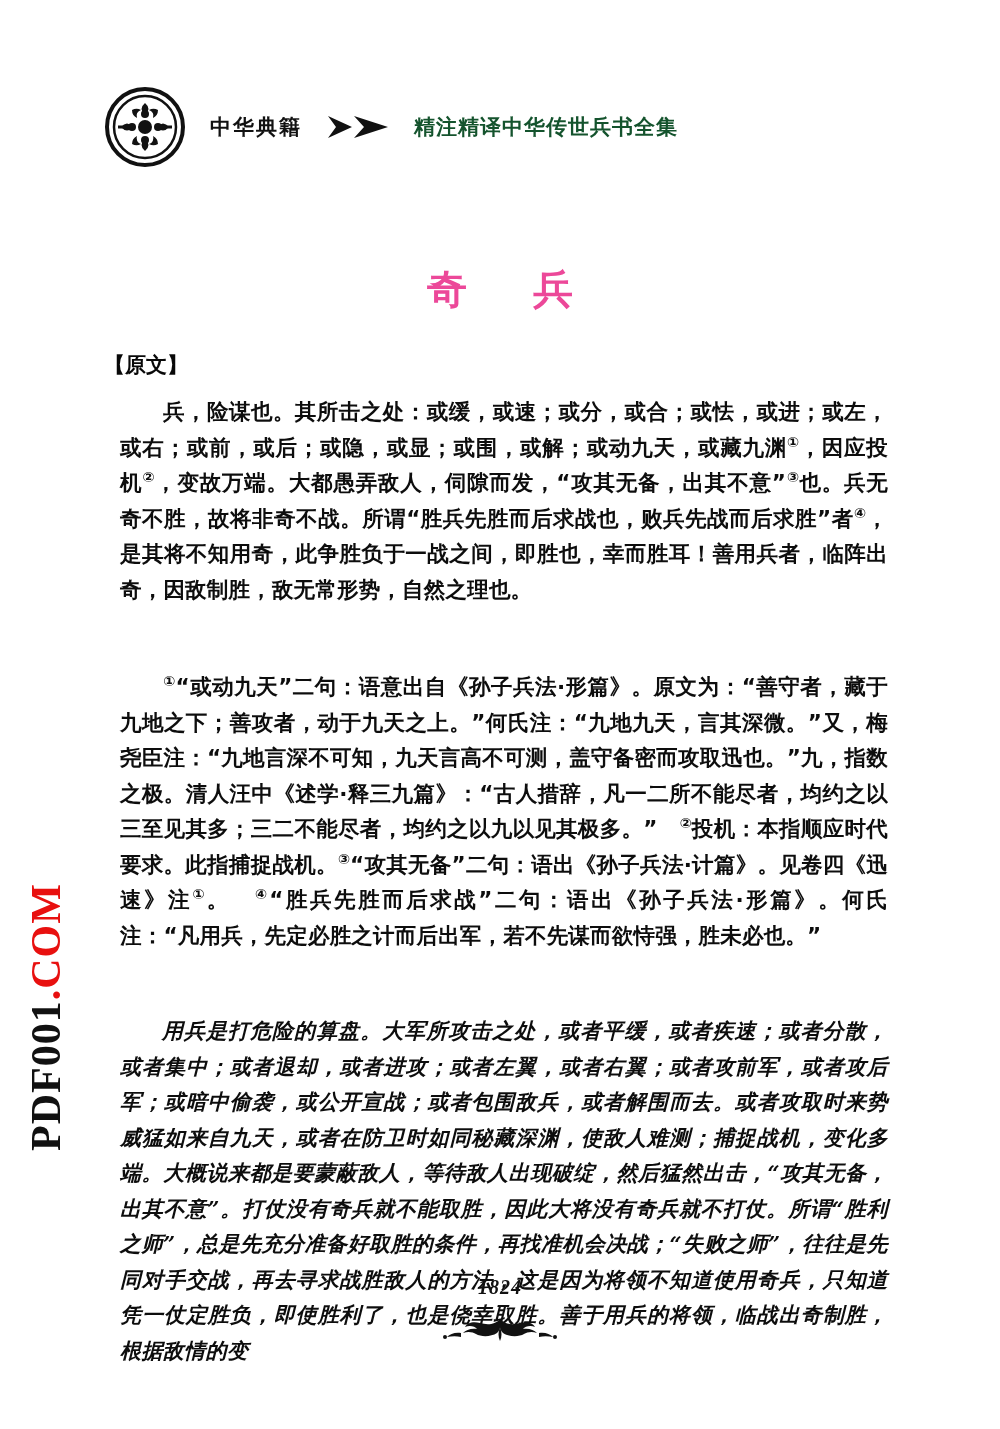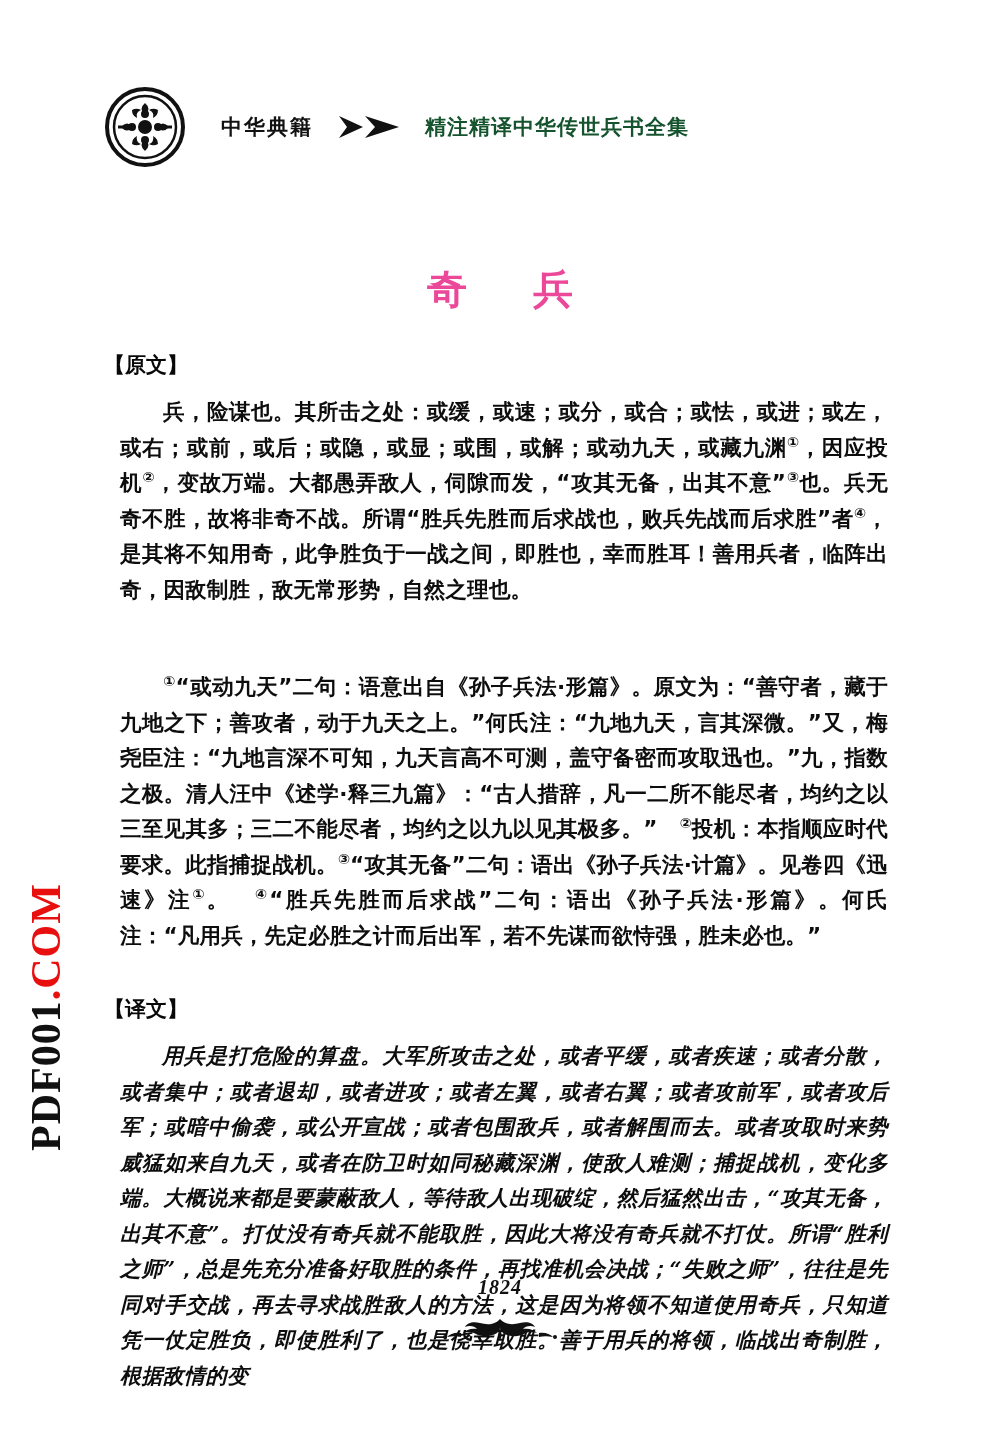--- a/index.html
+++ b/index.html
@@ -56,21 +56,21 @@
     flex: 0 0 auto;
     position: relative;
   }
   .seal svg { display: block; }
   .runhead-label {
     font-family: "DejaVu Sans", sans-serif;
     font-weight: bold;
     font-size: 21px;
     letter-spacing: 2px;
     color: #111;
-    margin-left: 35px;
+    margin-left: 24px;
     white-space: nowrap;
   }
   .arrows {
     margin-left: 24px;
     margin-right: 24px;
     display: flex;
     align-items: center;
     line-height: 0;
   }
   .runhead-title {
@@ -227,21 +227,20 @@
 
     <div class="sec-head tight">【原文】</div>
     <p class="para p-song">兵，险谋也。其所击之处：或缓，或速；或分，或合；或怯，或进；或左，或右；或前，或后；或隐，或显；或围，或解；或动九天，或藏九渊<sup class="fn">①</sup>，因应投机<sup class="fn">②</sup>，变故万端。大都愚弄敌人，伺隙而发，“攻其无备，出其不意”<sup class="fn">③</sup>也。兵无奇不胜，故将非奇不战。所谓“胜兵先胜而后求战也，败兵先战而后求胜”者<sup class="fn">④</sup>，是其将不知用奇，此争胜负于一战之间，即胜也，幸而胜耳！善用兵者，临阵出奇，因敌制胜，敌无常形势，自然之理也。</p>
 
     <div class="block-gap-orig"></div>
 
     <p class="para p-song"><sup class="fn">①</sup>“或动九天”二句：语意出自《孙子兵法·形篇》。原文为：“善守者，藏于九地之下；善攻者，动于九天之上。”何氏注：“九地九天，言其深微。”又，梅尧臣注：“九地言深不可知，九天言高不可测，盖守备密而攻取迅也。”九，指数之极。清人汪中《述学·释三九篇》：“古人措辞，凡一二所不能尽者，均约之以三至见其多；三二不能尽者，均约之以九以见其极多。”　<sup class="fn">②</sup>投机：本指顺应时代要求。此指捕捉战机。<sup class="fn">③</sup>“攻其无备”二句：语出《孙子兵法·计篇》。见卷四《迅速》注<sup class="fn">①</sup>。　<sup class="fn">④</sup>“胜兵先胜而后求战”二句：语出《孙子兵法·形篇》。何氏注：“凡用兵，先定必胜之计而后出军，若不先谋而欲恃强，胜未必也。”</p>
 
     <div class="block-gap-note"></div>
 
-    <div class="sec-head">【译文】</div>
     <p class="para p-kai">用兵是打危险的算盘。大军所攻击之处，或者平缓，或者疾速；或者分散，或者集中；或者退却，或者进攻；或者左翼，或者右翼；或者攻前军，或者攻后军；或暗中偷袭，或公开宣战；或者包围敌兵，或者解围而去。或者攻取时来势威猛如来自九天，或者在防卫时如同秘藏深渊，使敌人难测；捕捉战机，变化多端。大概说来都是要蒙蔽敌人，等待敌人出现破绽，然后猛然出击，“攻其无备，出其不意”。打仗没有奇兵就不能取胜，因此大将没有奇兵就不打仗。所谓“胜利之师”，总是先充分准备好取胜的条件，再找准机会决战；“失败之师”，往往是先同对手交战，再去寻求战胜敌人的方法，这是因为将领不知道使用奇兵，只知道凭一仗定胜负，即使胜利了，也是侥幸取胜。善于用兵的将领，临战出奇制胜，根据敌情的变</p>
 
   </div>
 
   <div class="footer">
     <div class="folio">1824</div>
     <div class="ornament">
       <svg width="150" height="30" viewBox="0 0 150 30">
         <g fill="#111">
           <path d="M75 6 C70 12 62 12 55 10 C48 8 42 10 40 14 C44 12 50 13 52 16 C46 15 41 17 38 20 C43 18 48 19 51 21 C56 24 66 24 72 20 C74 18 75 16 75 14 C75 16 76 18 78 20 C84 24 94 24 99 21 C102 19 107 18 112 20 C109 17 104 15 98 16 C100 13 106 12 110 14 C108 10 102 8 95 10 C88 12 80 12 75 6 Z"></path>

